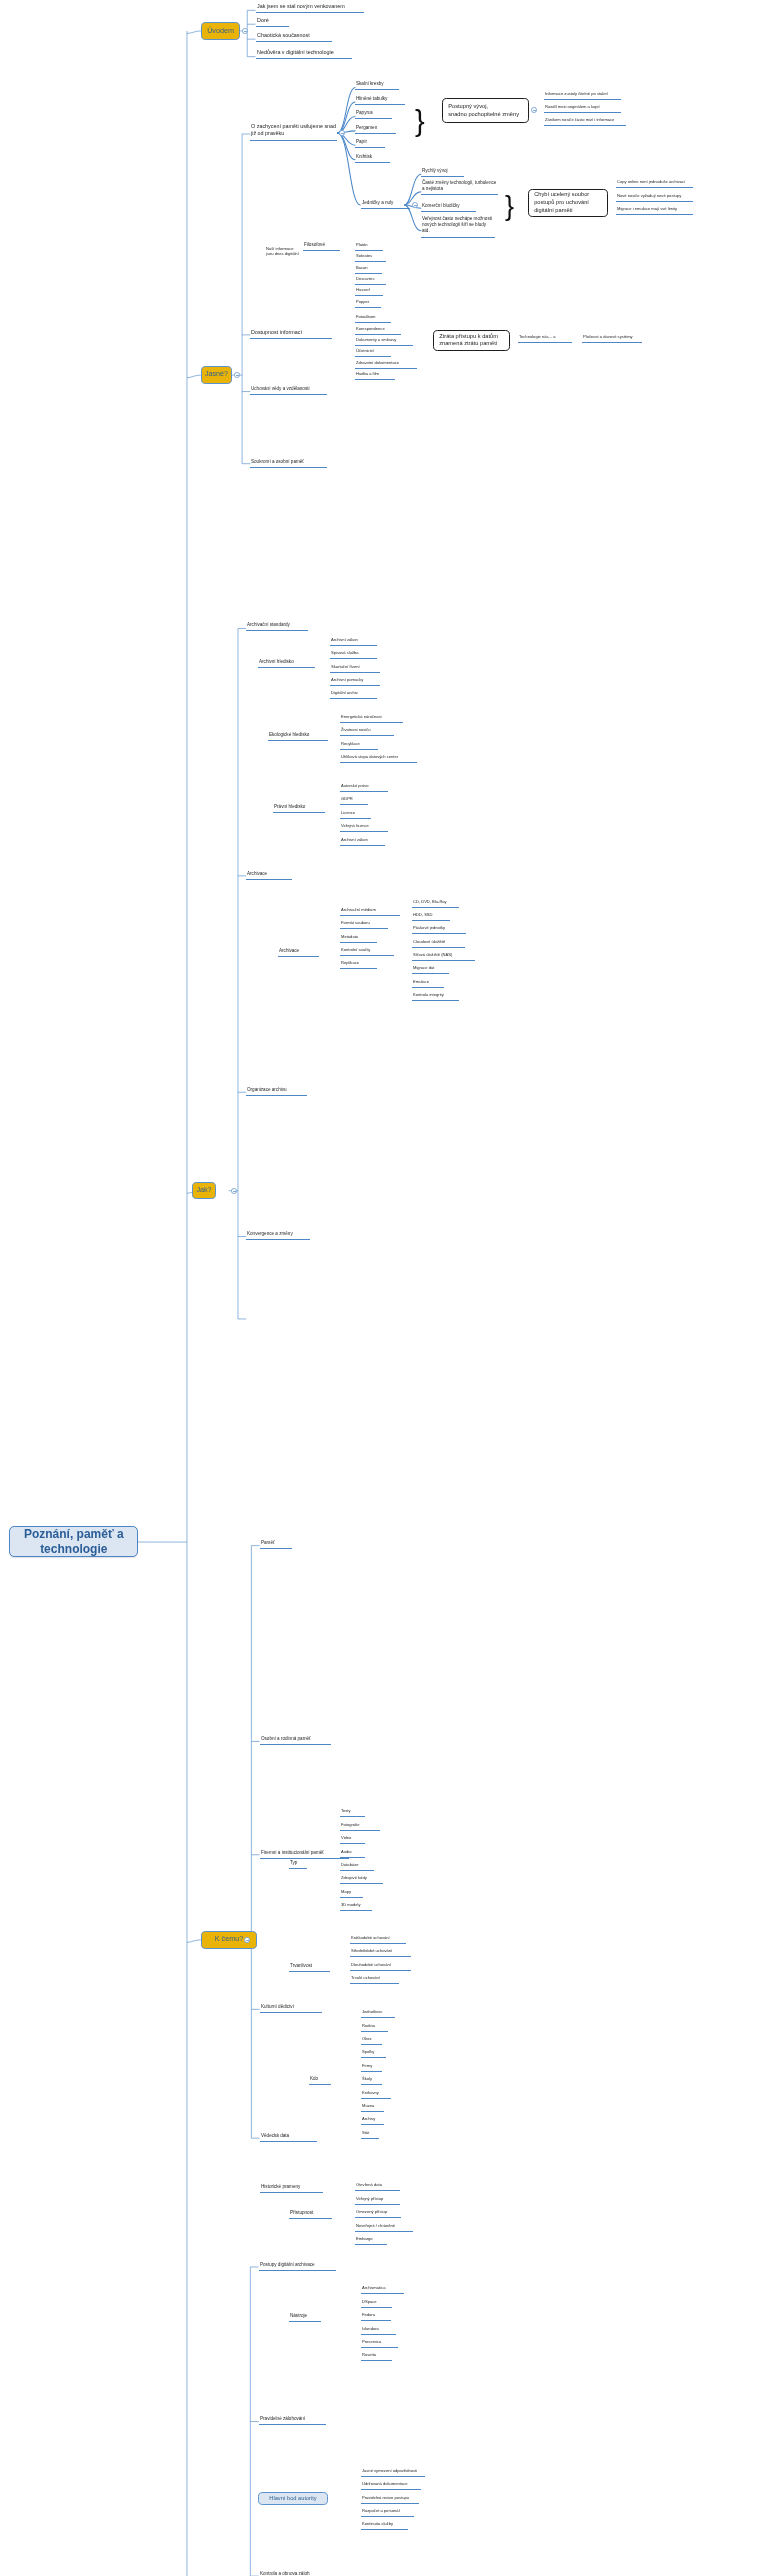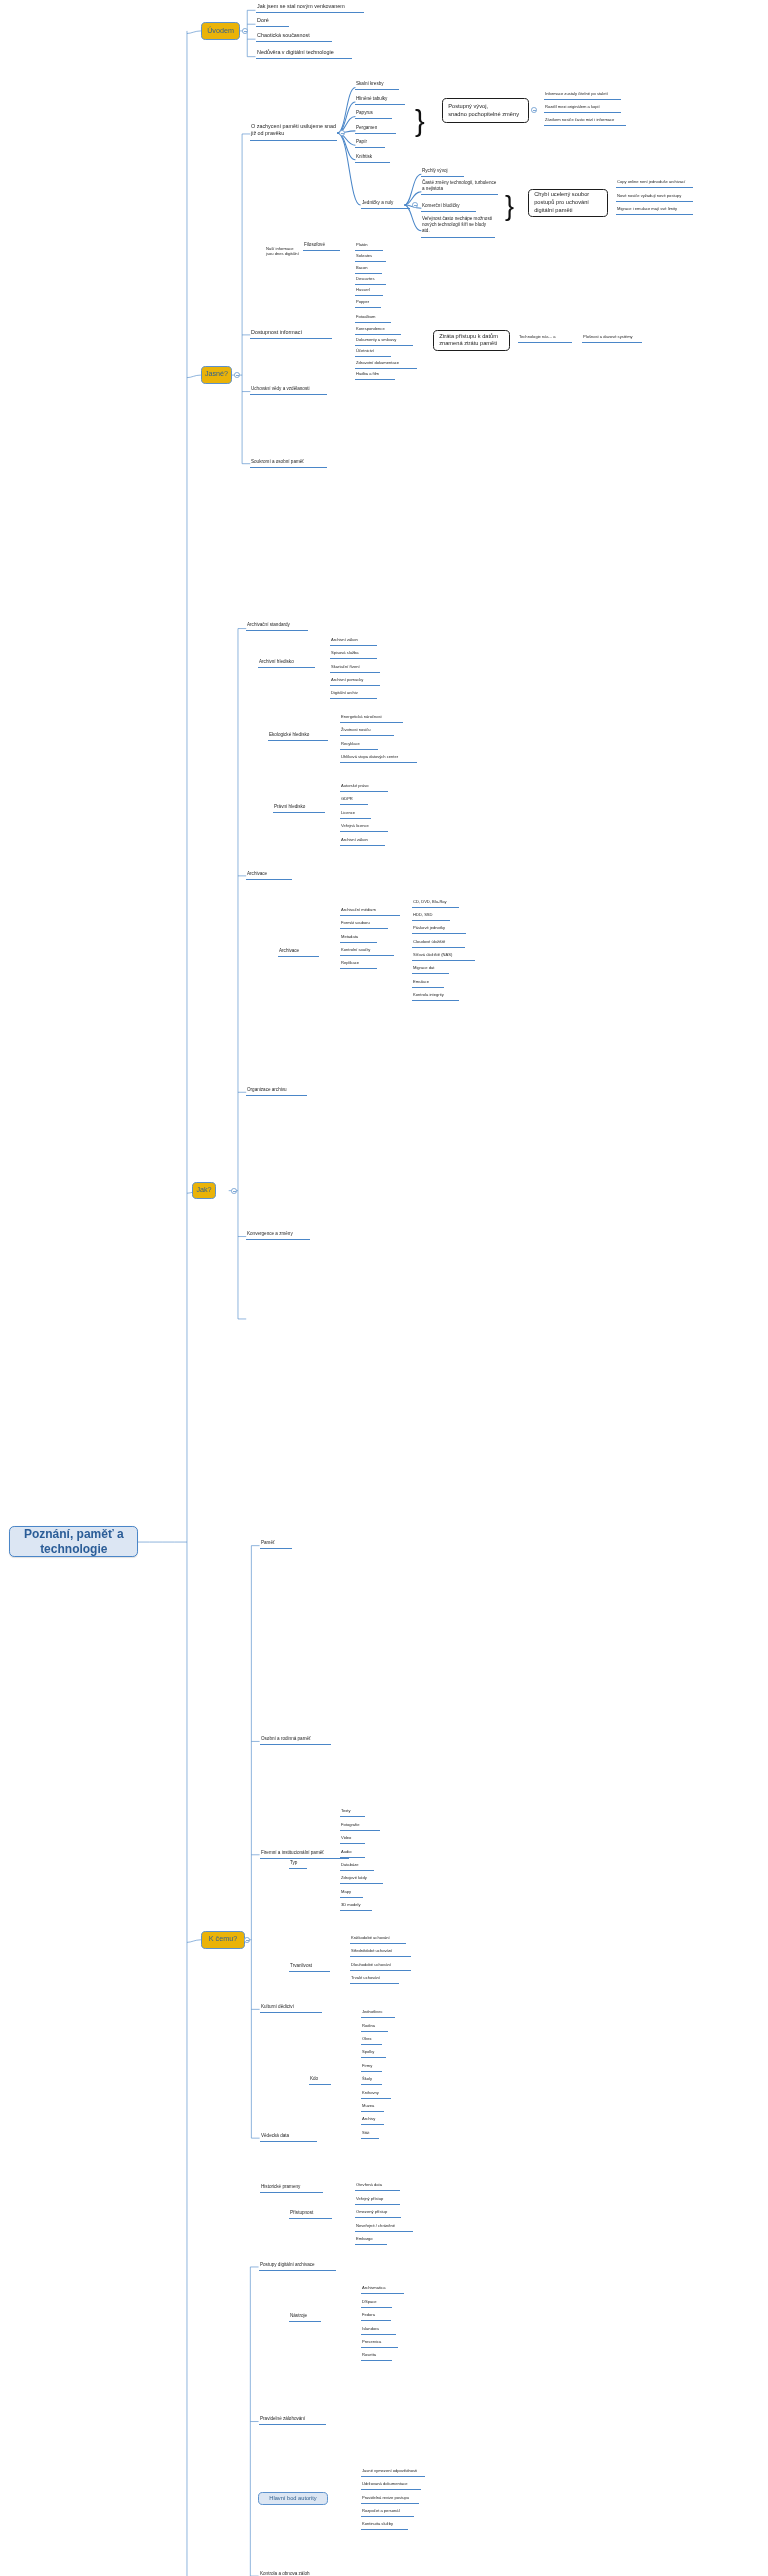--- a/index.html
+++ b/index.html
@@ -157,21 +157,21 @@
 
   <div class="node branch" style="left:201px;top:21.6px;width:39px;height:18.5px;">Úvodem</div>
   <div class="collapse" style="left:242px;top:28px;"></div>
 
   <div class="node branch" style="left:201px;top:366px;width:31px;height:17.5px;">Jasné?</div>
   <div class="collapse" style="left:234px;top:372px;"></div>
 
   <div class="node branch" style="left:192px;top:1182px;width:24px;height:16.5px;">Jak?</div>
   <div class="collapse" style="left:231px;top:1188px;"></div>
 
-  <div class="node branch" style="left:201px;top:1931px;width:44px;height:17.5px;">K čemu?</div>
+  <div class="node branch" style="left:201px;top:1931px;width:56px;height:17.5px;">K čemu?</div>
   <div class="collapse" style="left:244px;top:1937px;"></div>
 
   <div class="node topic" style="left:256px;top:3.1px;width:108px;">Jak jsem se stal novým venkovanem</div>
   <div class="node topic" style="left:256px;top:17px;width:33px;">Doré</div>
   <div class="node topic" style="left:256px;top:32px;width:76px;">Chaotická současnost</div>
   <div class="node topic" style="left:256px;top:49px;width:96px;">Nedůvěra v digitální technologie</div>
 
   <div class="node topic" style="left:250px;top:123px;width:87px;white-space:normal;">O zachycení paměti usilujeme snad již od pravěku</div>
   <div class="collapse" style="left:339px;top:130px;"></div>
 

